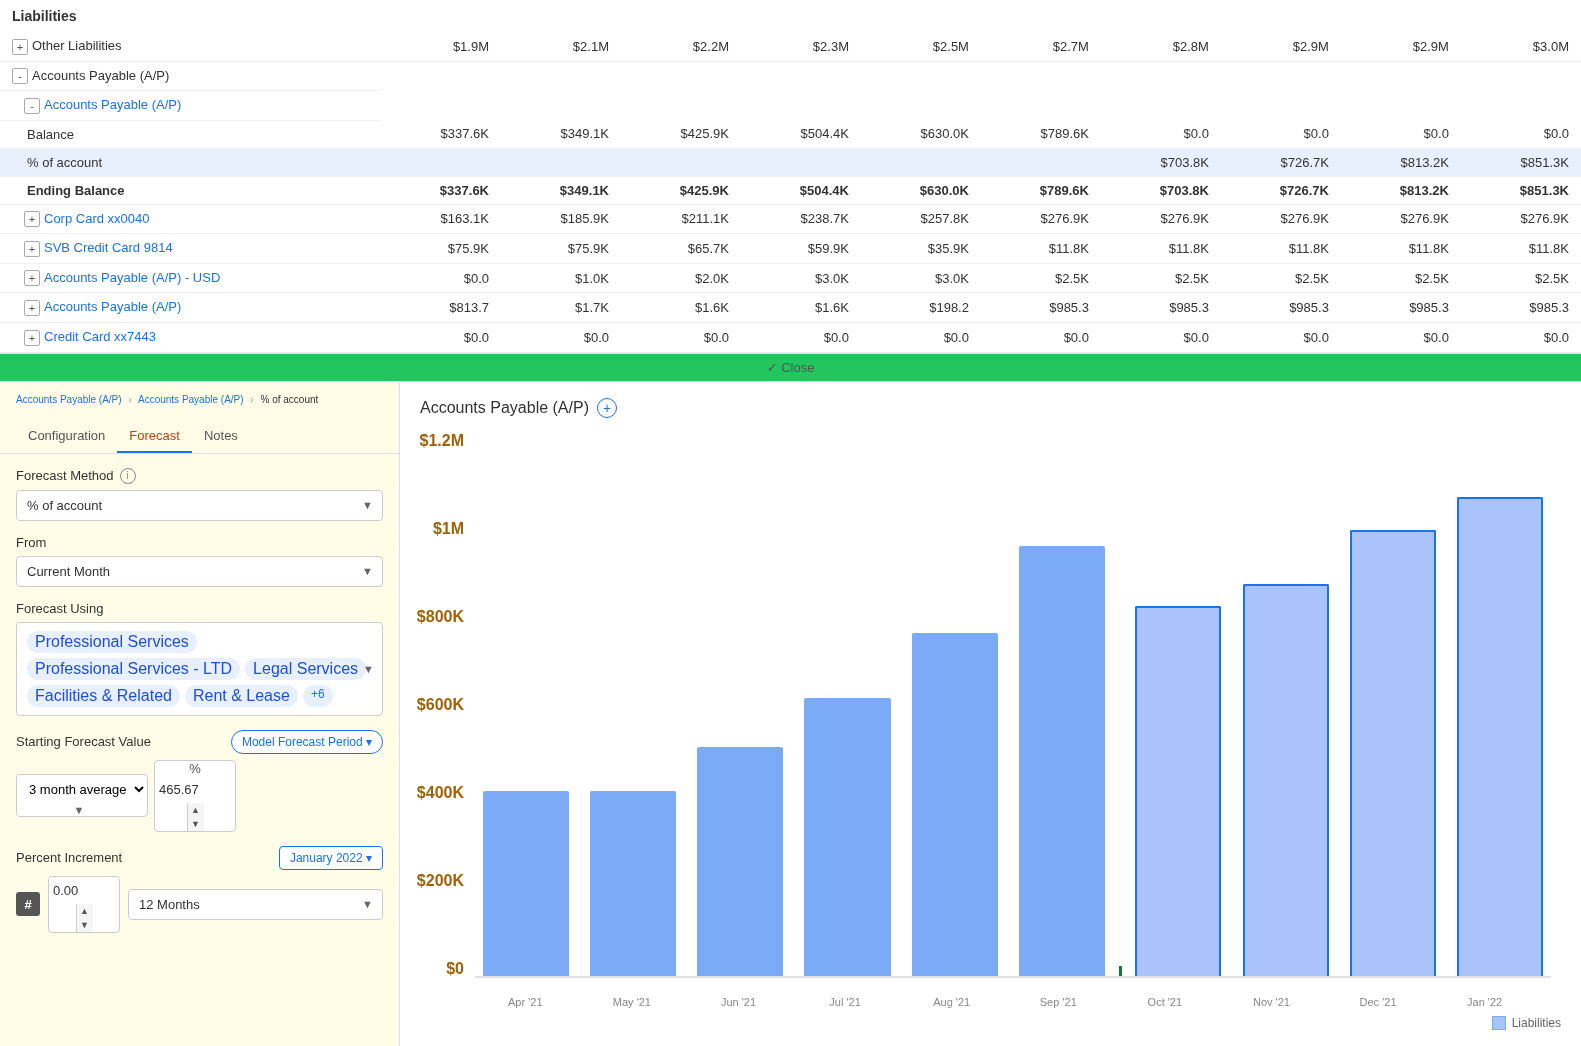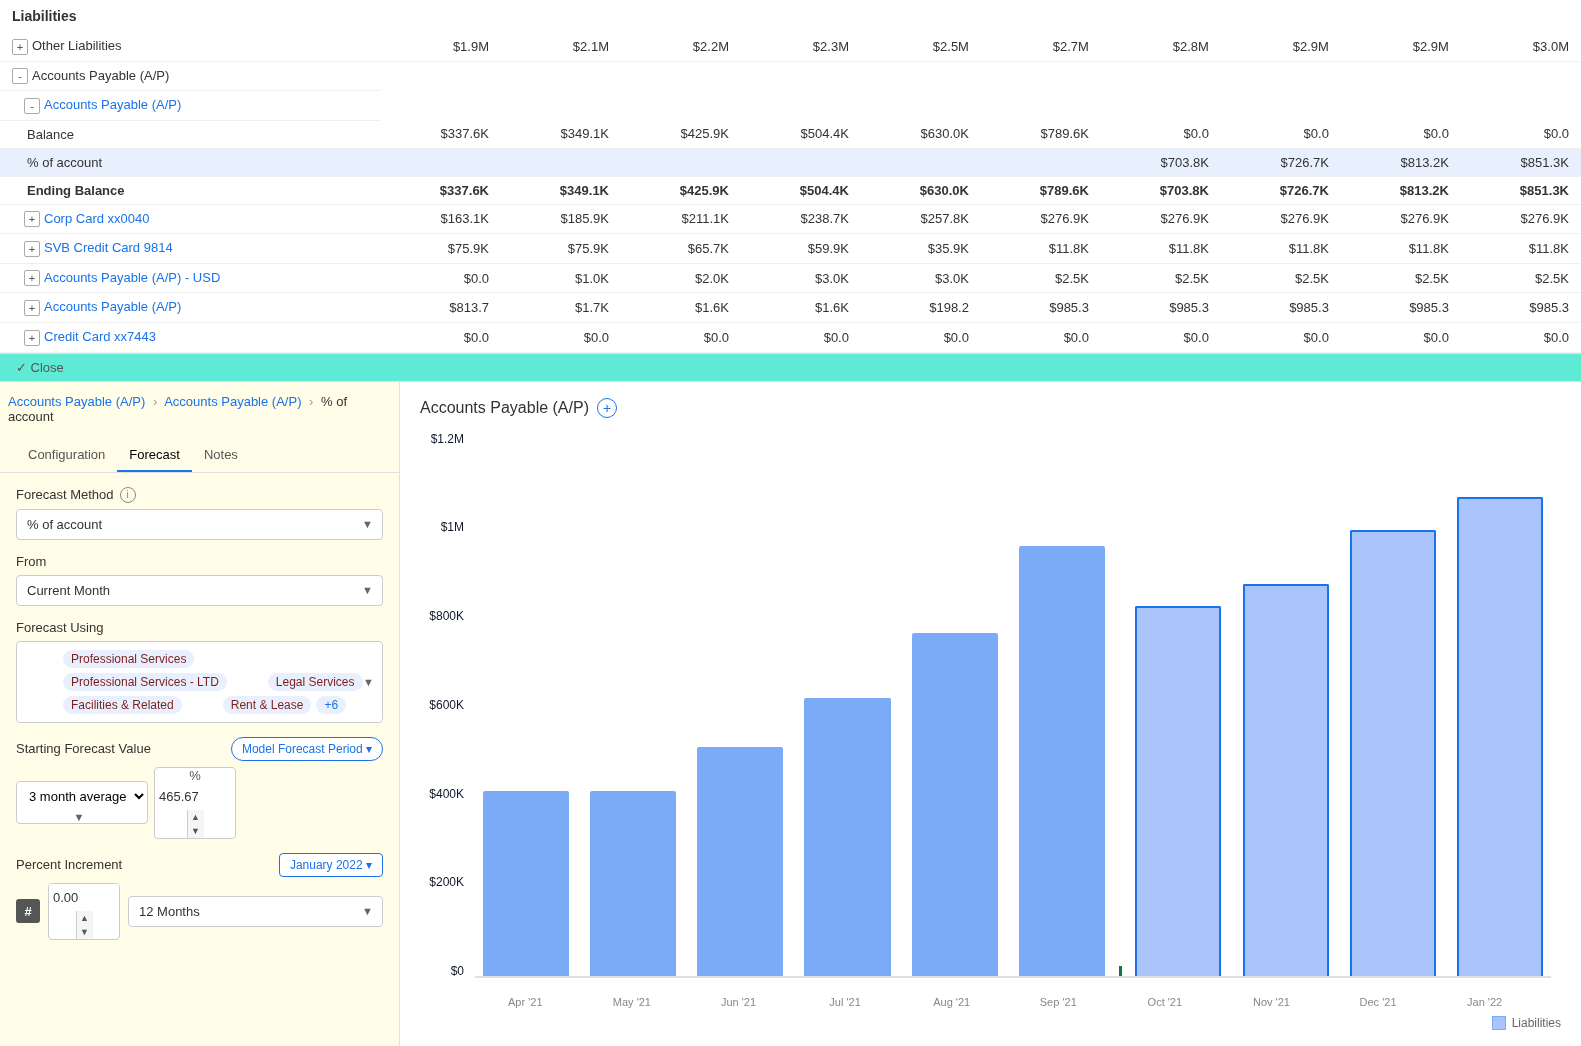--- a/index.html
+++ b/index.html
@@ -18,50 +18,50 @@
 
     .row-expand-icon { display: inline-flex; align-items: center; justify-content: center; width: 16px; height: 16px; border: 1px solid #aaa; border-radius: 2px; font-size: 11px; cursor: pointer; margin-right: 4px; color: #555; vertical-align: middle; }
 
     .link-blue { color: #1a73e8; cursor: pointer; }
 
     .row-highlighted { background: #e8f0fe; }
     .row-bold td { font-weight: 600; }
     .row-indent-1 td:first-child { padding-left: 24px; }
     .row-indent-2 td:first-child { padding-left: 27px; }
 
-    .close-bar { text-align: left; padding: 6px 16px; border-top: 1px solid #e0e0e0; background: #5eead4; cursor: pointer; color: #555; font-size: 13px; }
+    .close-bar { text-align: center; padding: 6px 16px; border-top: 1px solid #e0e0e0; background: #22c55e; cursor: pointer; color: #555; font-size: 13px; }
     .close-bar span { cursor: pointer; }
 
     
     .bottom-section { display: flex; flex: 1; overflow: hidden; background: #fff; }
 
     
     .left-panel { width: 400px; flex: 0 0 400px; background: #fffde7; border-right: 1px solid #e0e0e0; padding: 0; display: flex; flex-direction: column; overflow-y: auto; }
 
-    .breadcrumb { padding: 12px 8px 8px; font-size: 13px; color: #555; }
+    .breadcrumb { padding: 12px 16px 8px; font-size: 10px; color: #555; }
     .breadcrumb .bc-link { color: #1a73e8; cursor: pointer; }
     .breadcrumb .bc-sep { color: #999; margin: 0 4px; }
     .breadcrumb .bc-current { color: #333; }
 
     .tabs-row { display: flex; border-bottom: 1px solid #e0e0e0; padding: 0 16px; margin-top: 7px; }
     .tab-item { padding: 8px 12px; cursor: pointer; font-size: 13px; color: #555; border-bottom: 2px solid transparent; }
-    .tab-item.active { color: #000000; border-bottom: 2px solid #1a73e8; font-weight: 500; }
+    .tab-item.active { color: #c2410c; border-bottom: 2px solid #1a73e8; font-weight: 500; }
 
     .panel-body { padding: 14px 16px; display: flex; flex-direction: column; gap: 14px; }
 
     .field-group { display: flex; flex-direction: column; gap: 6px; }
     .field-label { font-size: 13px; font-weight: 500; color: #333; display: flex; align-items: center; gap: 6px; }
     .info-icon { display: inline-flex; align-items: center; justify-content: center; width: 16px; height: 16px; border: 1px solid #888; border-radius: 50%; font-size: 10px; color: #888; cursor: pointer; }
 
     .select-wrapper { position: relative; }
     .select-box { width: 100%; padding: 7px 30px 7px 10px; border: 1px solid #ccc; border-radius: 4px; background: #fff; font-size: 13px; appearance: none; cursor: pointer; color: #333; }
     .select-arrow { position: absolute; right: 10px; top: 50%; transform: translateY(-50%); color: #666; font-size: 11px; pointer-events: none; }
 
     .tags-container { display: flex; flex-wrap: wrap; gap: 5px; padding: 8px 10px; border: 1px solid #ccc; border-radius: 4px; background: #fff; cursor: pointer; position: relative; }
-    .tag { background: #e8f0fe; color: #7f1d1d; padding: 2px 8px; border-radius: 12px; font-size: 12px; margin-left: 36px; }
+    .tag { background: #e8f0fe; color: #1d4ed8; padding: 2px 8px; border-radius: 12px; font-size: 16px; }
     .tag-more { background: #e8f0fe; color: #1a73e8; padding: 2px 8px; border-radius: 12px; font-size: 12px; }
     .tags-arrow { position: absolute; right: 8px; top: 50%; transform: translateY(-50%); color: #666; font-size: 11px; }
 
     .starting-value-row { display: flex; justify-content: space-between; align-items: center; }
     .model-forecast-btn { background: #fff; border: 1px solid #1a73e8; color: #1a73e8; border-radius: 12px; padding: 4px 10px; font-size: 12px; cursor: pointer; display: flex; align-items: center; gap: 4px; }
 
     .starting-value-inputs { display: flex; gap: 6px; align-items: center; }
     .input-with-icon { display: flex; align-items: center; border: 1px solid #ccc; border-radius: 4px; background: #fff; overflow: hidden; flex-direction: column; }
     .input-with-icon select { border: none; background: transparent; padding: 6px 4px 6px 8px; font-size: 13px; cursor: pointer; outline: none; }
     .percent-badge { padding: 0 6px; color: #555; font-size: 13px; }
@@ -77,21 +77,21 @@
 
     
     .right-panel { flex: 1; padding: 16px 20px; overflow: hidden; display: flex; flex-direction: column; }
 
     .chart-title { display: flex; align-items: center; gap: 8px; font-size: 16px; font-weight: 500; color: #333; margin-bottom: 14px; }
     .chart-plus-icon { color: #1a73e8; cursor: pointer; font-size: 18px; border: 1px solid #1a73e8; border-radius: 50%; width: 20px; height: 20px; display: flex; align-items: center; justify-content: center; font-size: 14px; }
 
     .chart-area { flex: 1; position: relative; display: flex; flex-direction: column; }
 
     .y-axis-labels { position: absolute; left: 0; top: 0; bottom: 30px; display: flex; flex-direction: column; justify-content: space-between; align-items: flex-end; width: 50px; padding-right: 6px; }
-    .y-label { font-size: 12px; color: #0f172a; }
+    .y-label { font-size: 16px; color: #a16207; font-weight: bold; }
 
     .bars-container { position: absolute; left: 55px; right: 10px; top: 0; bottom: 30px; display: flex; align-items: flex-end; gap: 6px; border-bottom: 2px solid #e0e0e0; }
     .bar-col { flex: 1; display: flex; flex-direction: column; align-items: center; justify-content: flex-end; height: 100%; }
     .bar { width: 85%; border-radius: 2px 2px 0 0; }
     .bar-actual { background: #7baaf7; }
     .bar-forecast { background: #aac4fb; border: 2px solid #1a73e8; border-bottom: none; }
 
     .x-axis-labels { position: absolute; left: 55px; right: 26px; bottom: 0; display: flex; gap: 6px; }
     .x-label { flex: 1; text-align: center; font-size: 11px; color: #888; }
 

